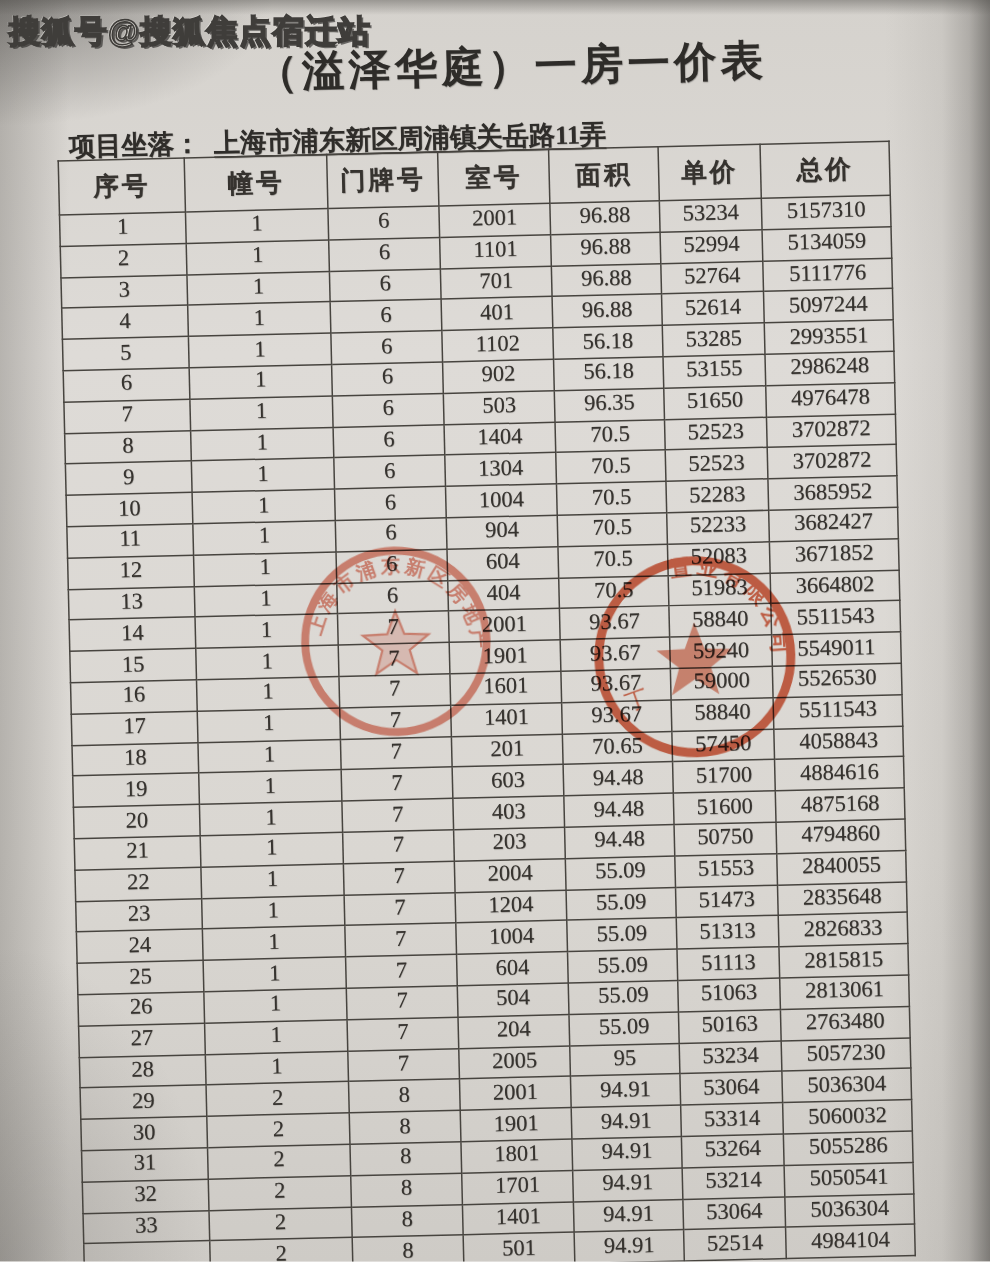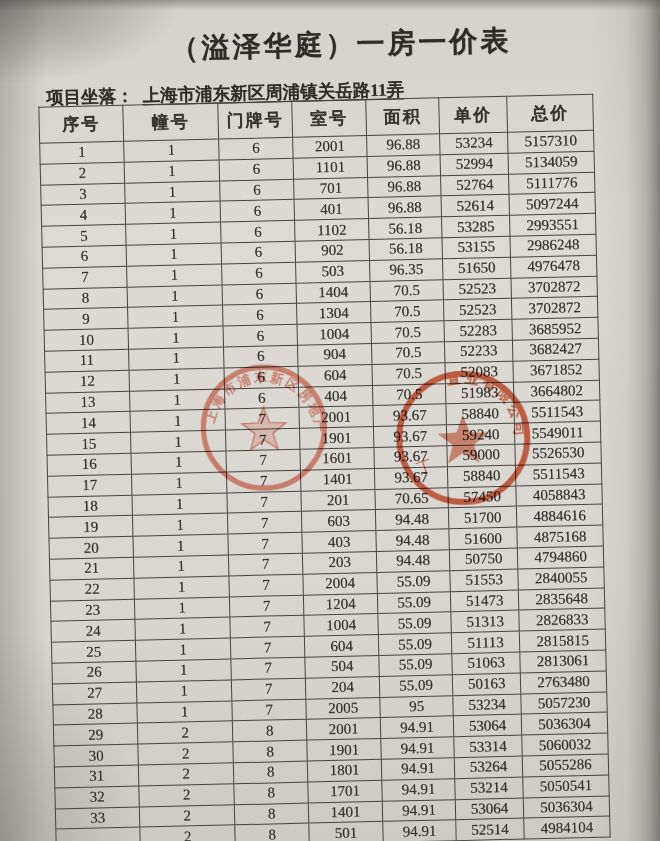--- a/index.html
+++ b/index.html
@@ -446,14 +446,15 @@
       <polygon points="75,52 81.6,69.6 100.5,70.4 85.6,82.1 90.8,100.3 75,89.8 59.2,100.3 64.4,82.1 49.5,70.4 68.4,69.6" fill="#b84a2e" fill-opacity=".7"></polygon>
       <path id="arcR" d="M 24,82 A 52 52 0 1 1 126,82" fill="none"></path>
       <text font-size="14" fill="#b84a2e" letter-spacing="3" font-weight="bold">
         <textPath href="#arcR" startOffset="42%">置业有限公司</textPath>
       </text>
       <text x="30" y="110" font-size="15" fill="#b84a2e" transform="rotate(-18 30 110)">丁</text>
     </svg>
 
   </div>
 
+  <div class="watermark">搜狐号@搜狐焦点宿迁站</div>
 
 </div>
 
 </body></html>

